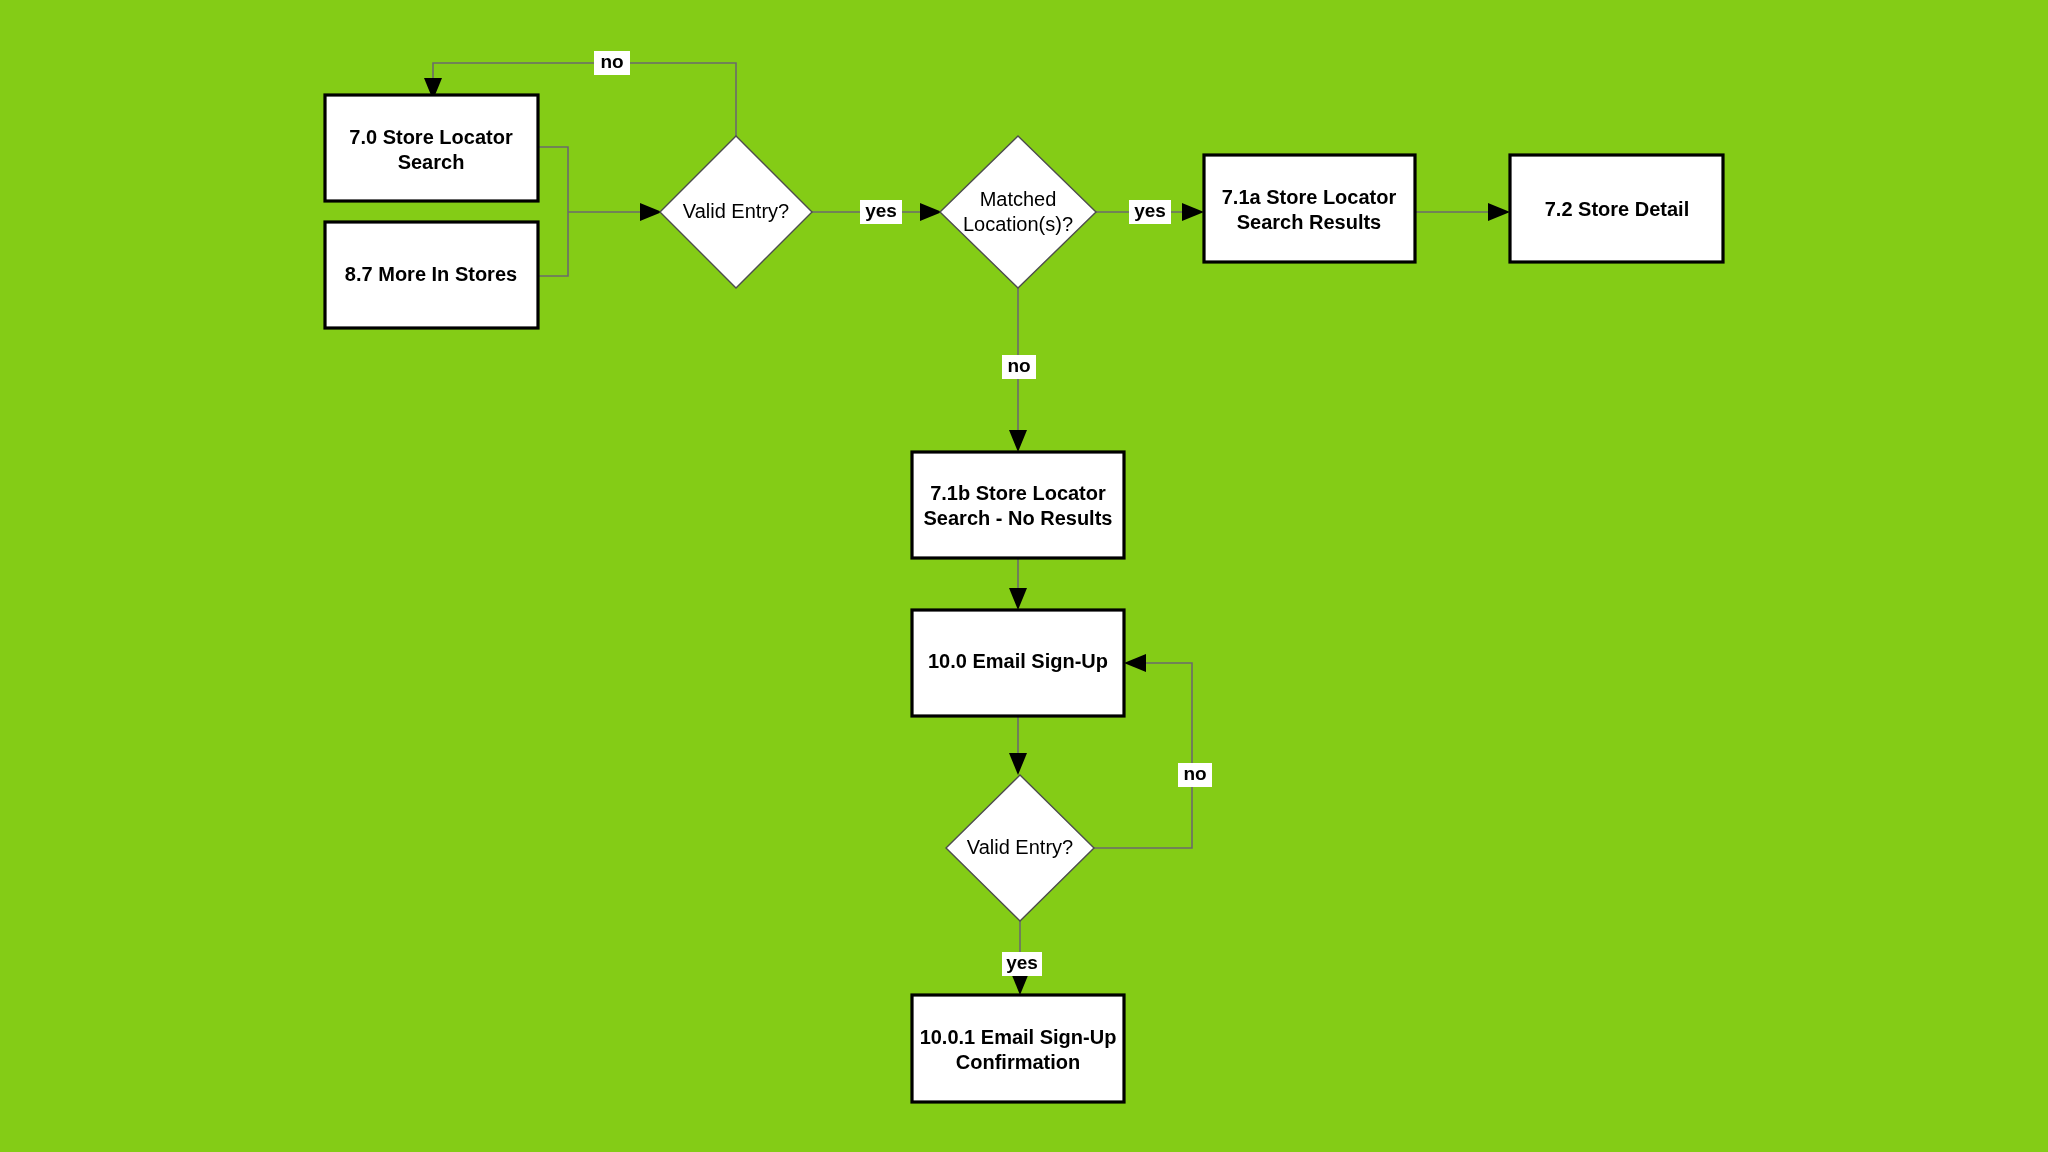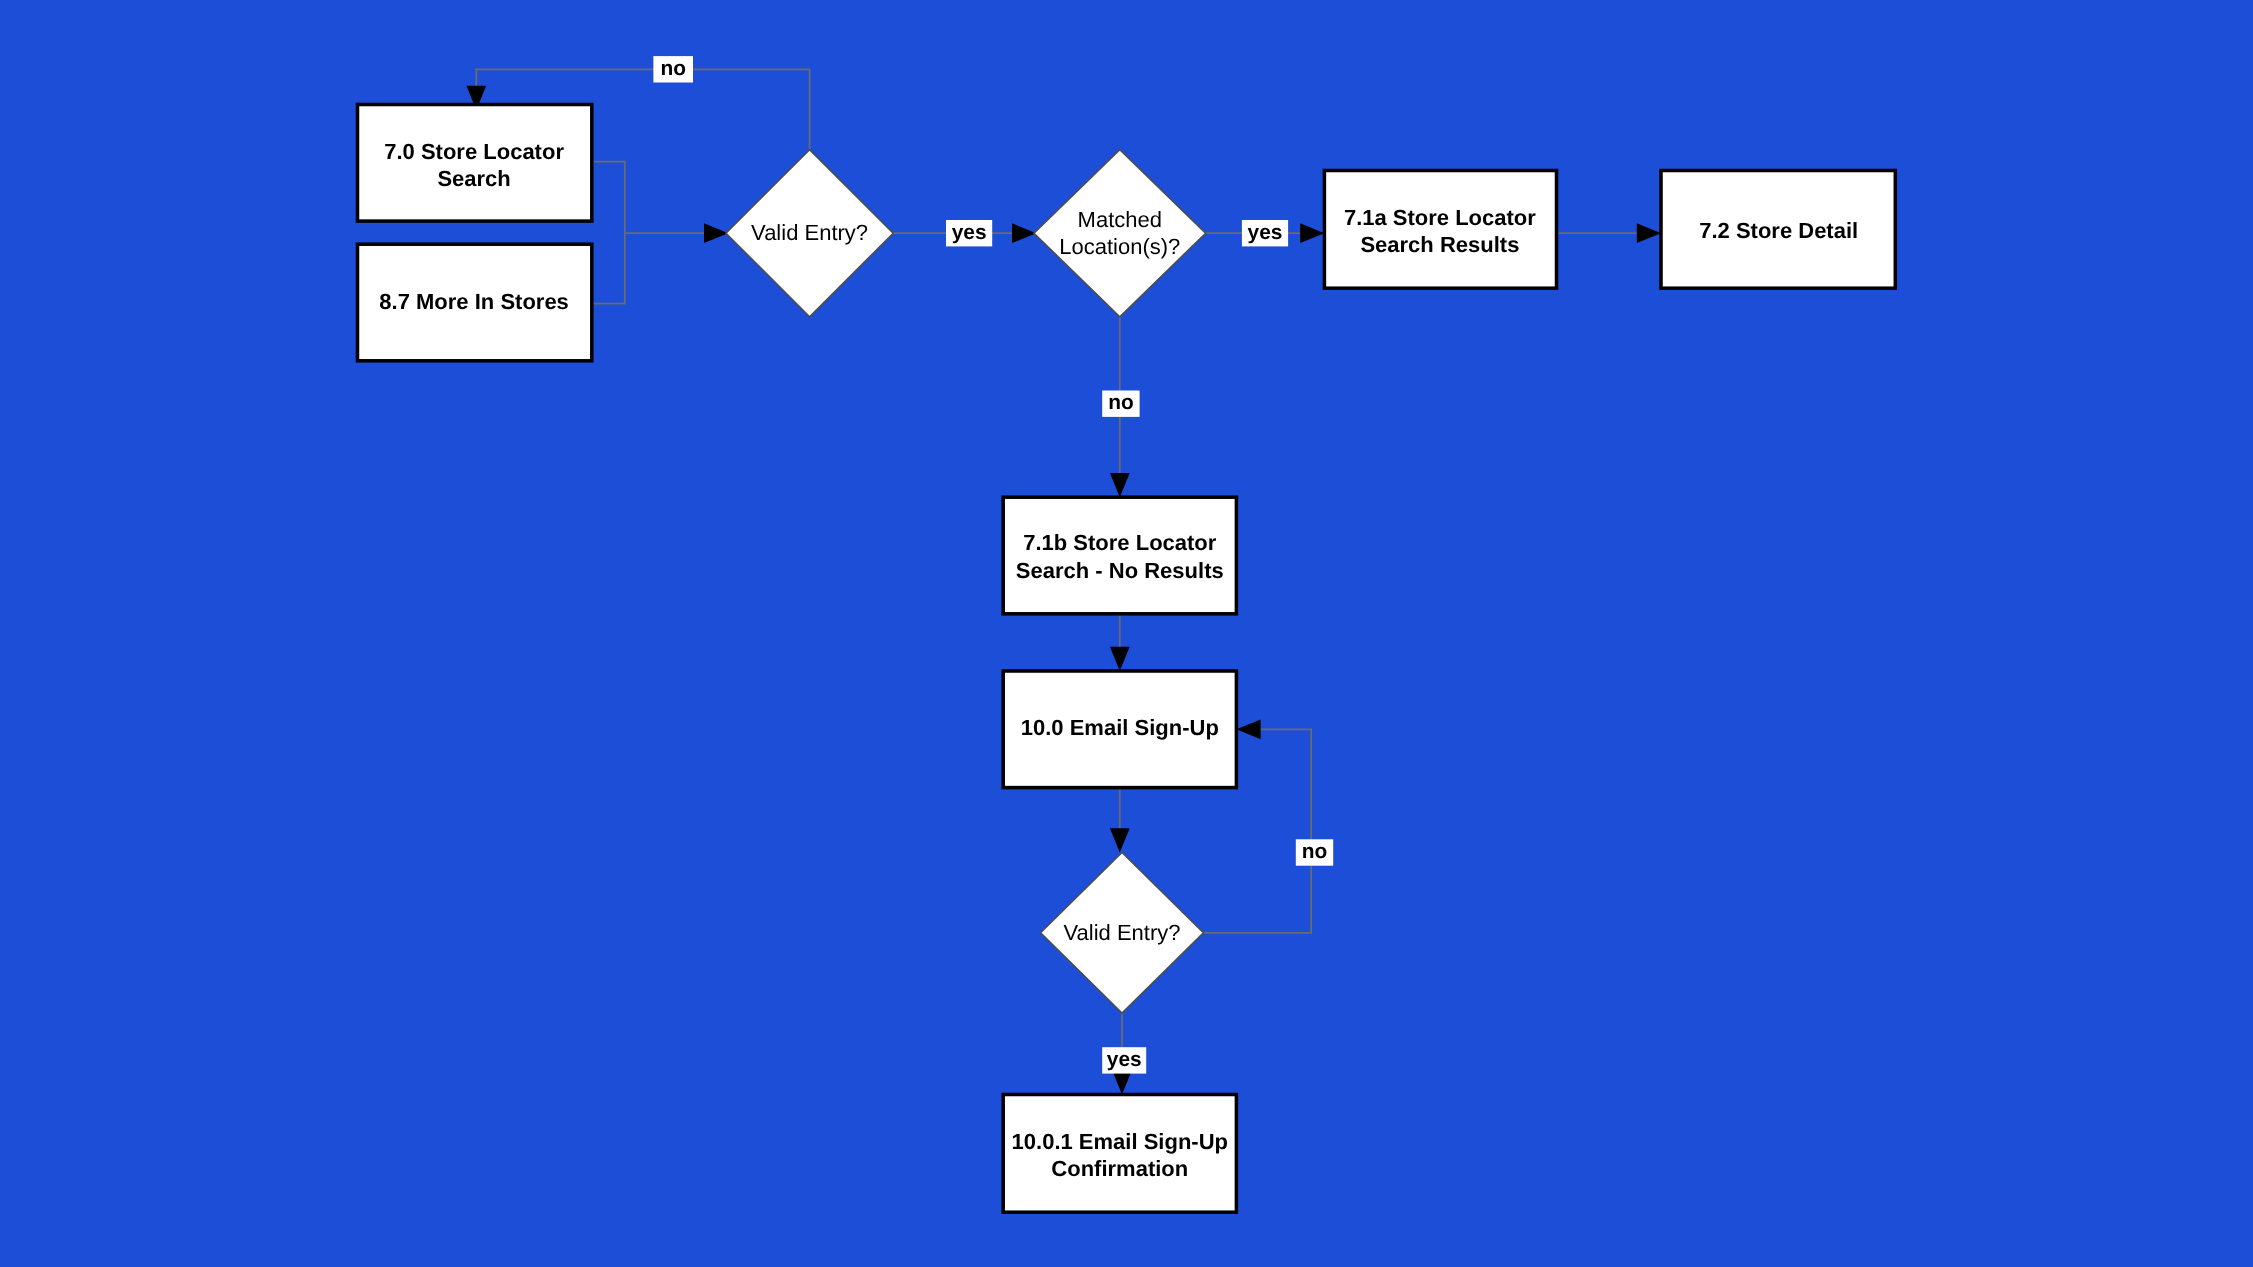--- a/index.html
+++ b/index.html
@@ -4,21 +4,21 @@
 <style>
   html, body {
     margin: 0;
     padding: 0;
     background: #ffffff;
   }
   #canvas {
     position: relative;
     width: 2048px;
     height: 1152px;
-    background: #1d4ed8;
+    background: #84cc16;
     font-family: "Liberation Sans", sans-serif;
   }
   svg.flow {
     position: absolute;
     top: 0;
     left: 0;
     width: 2048px;
     height: 1152px;
     overflow: visible;
   }

